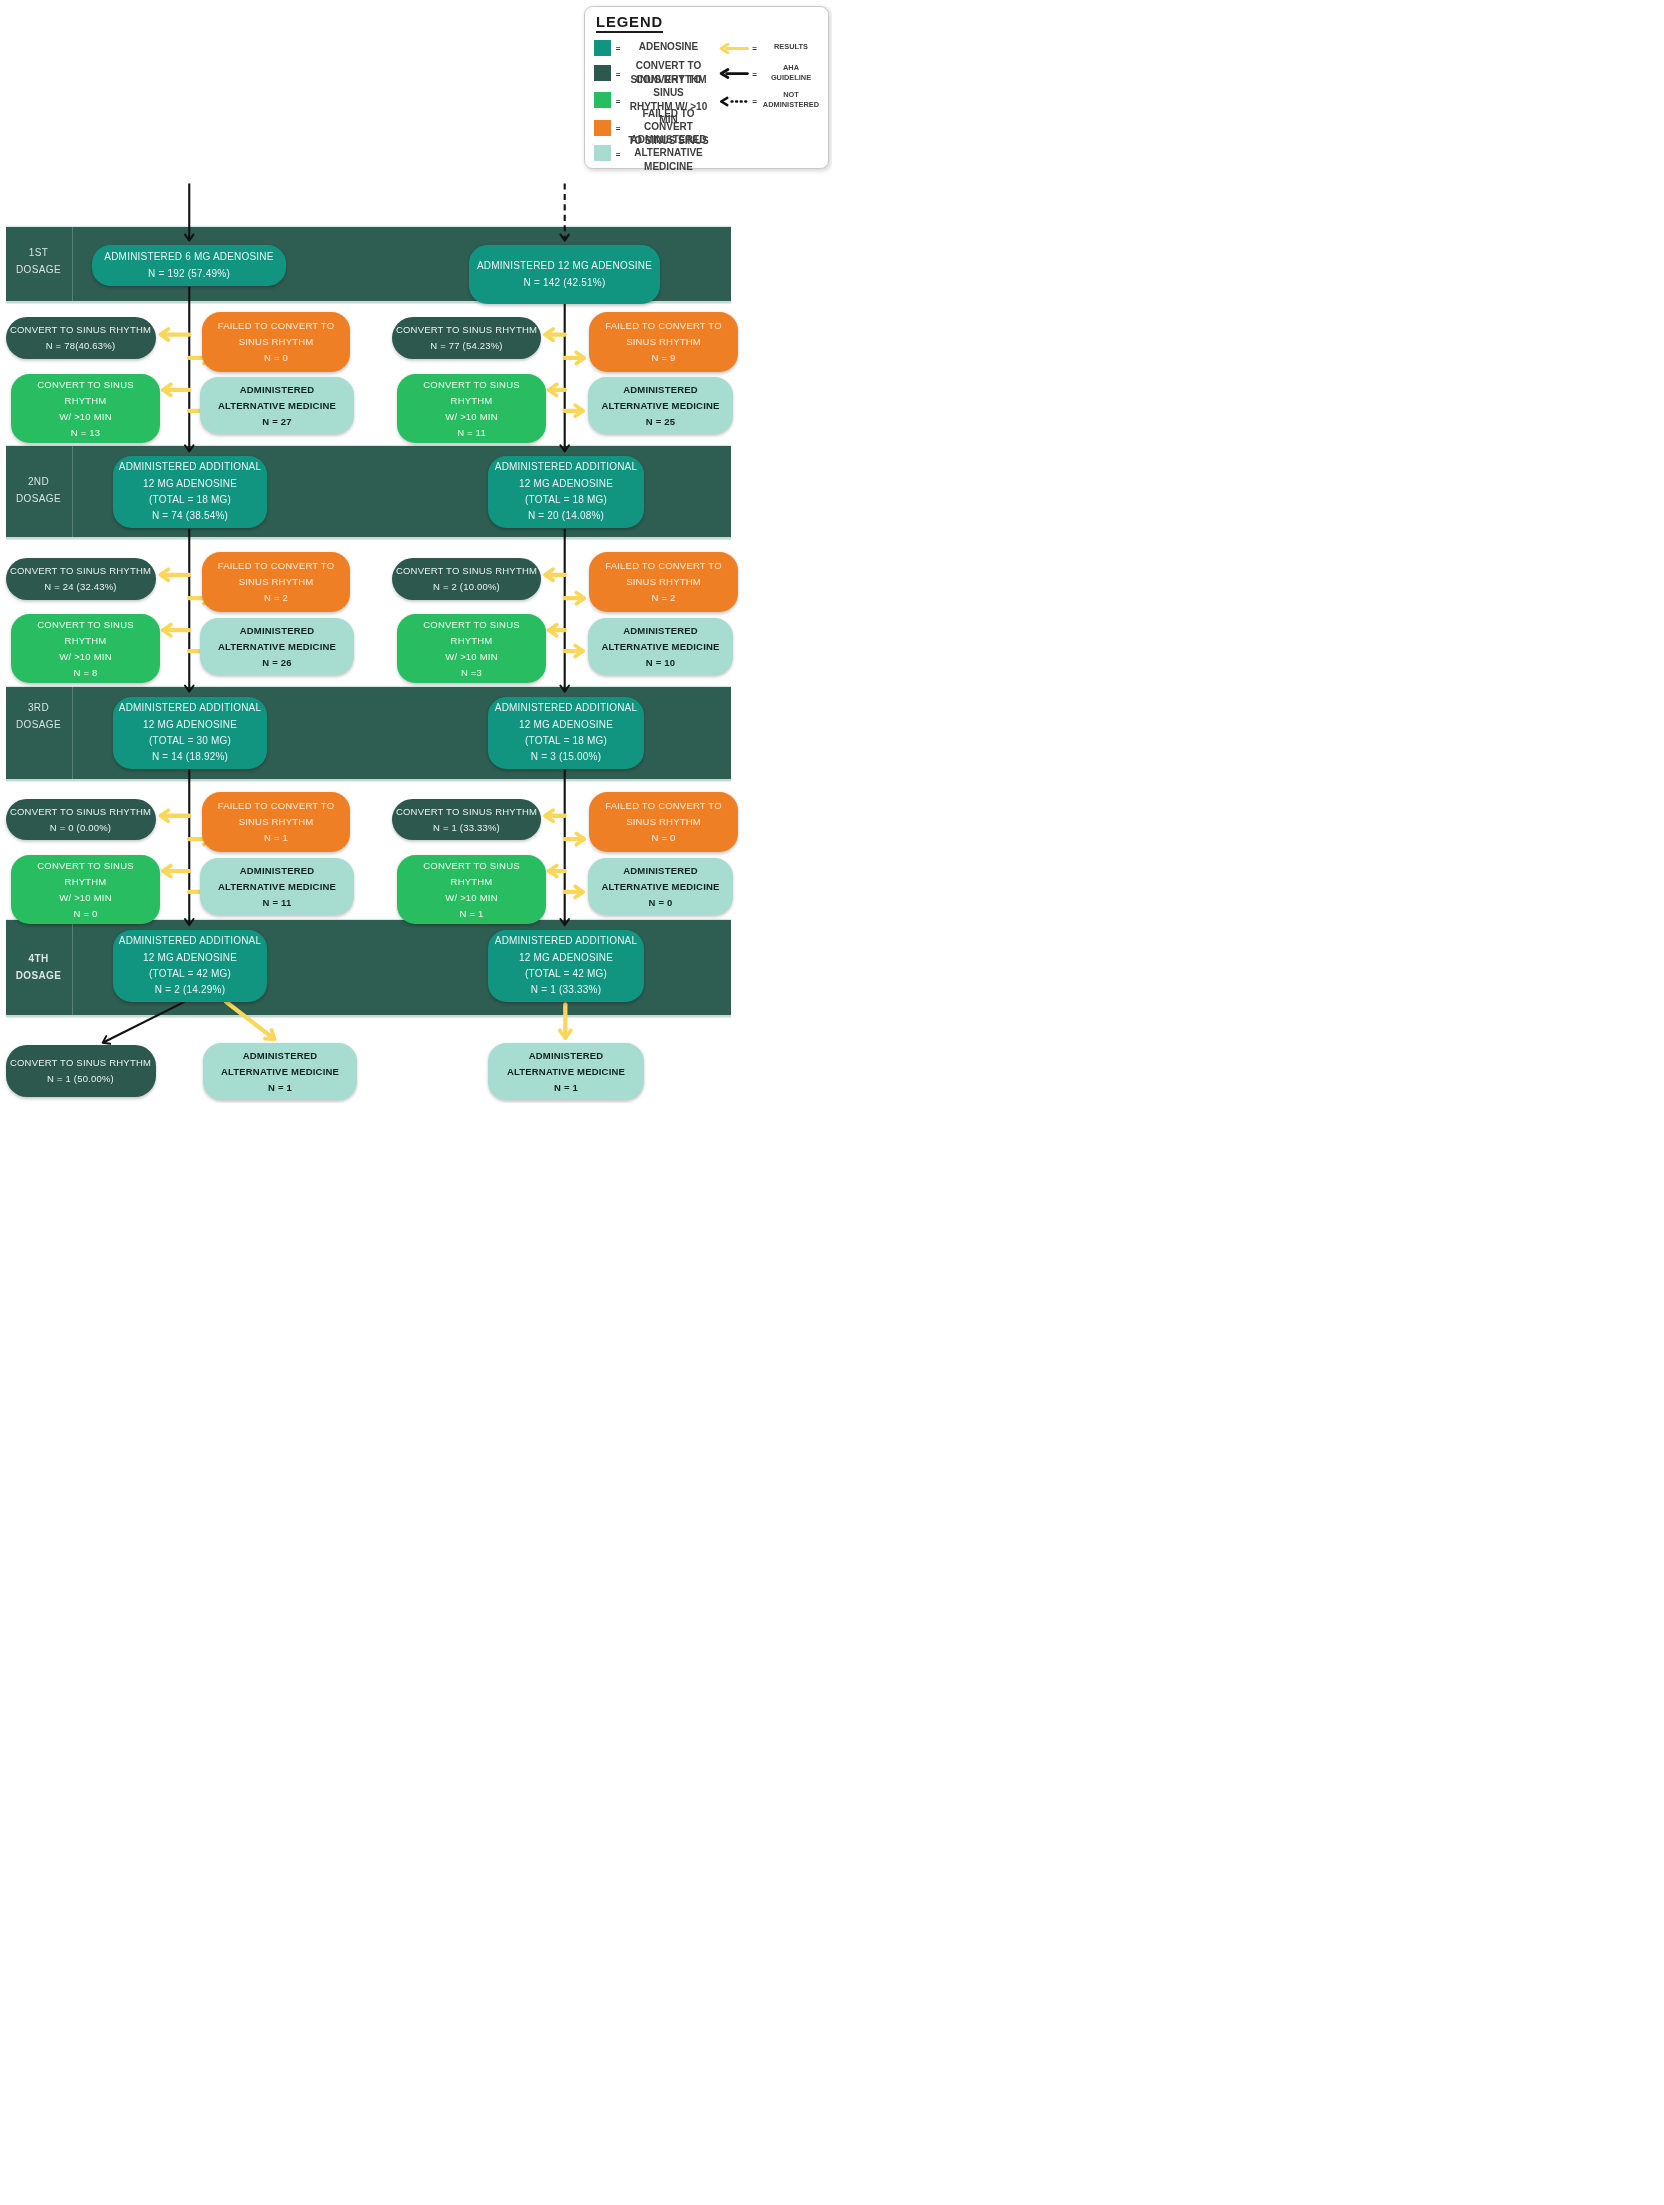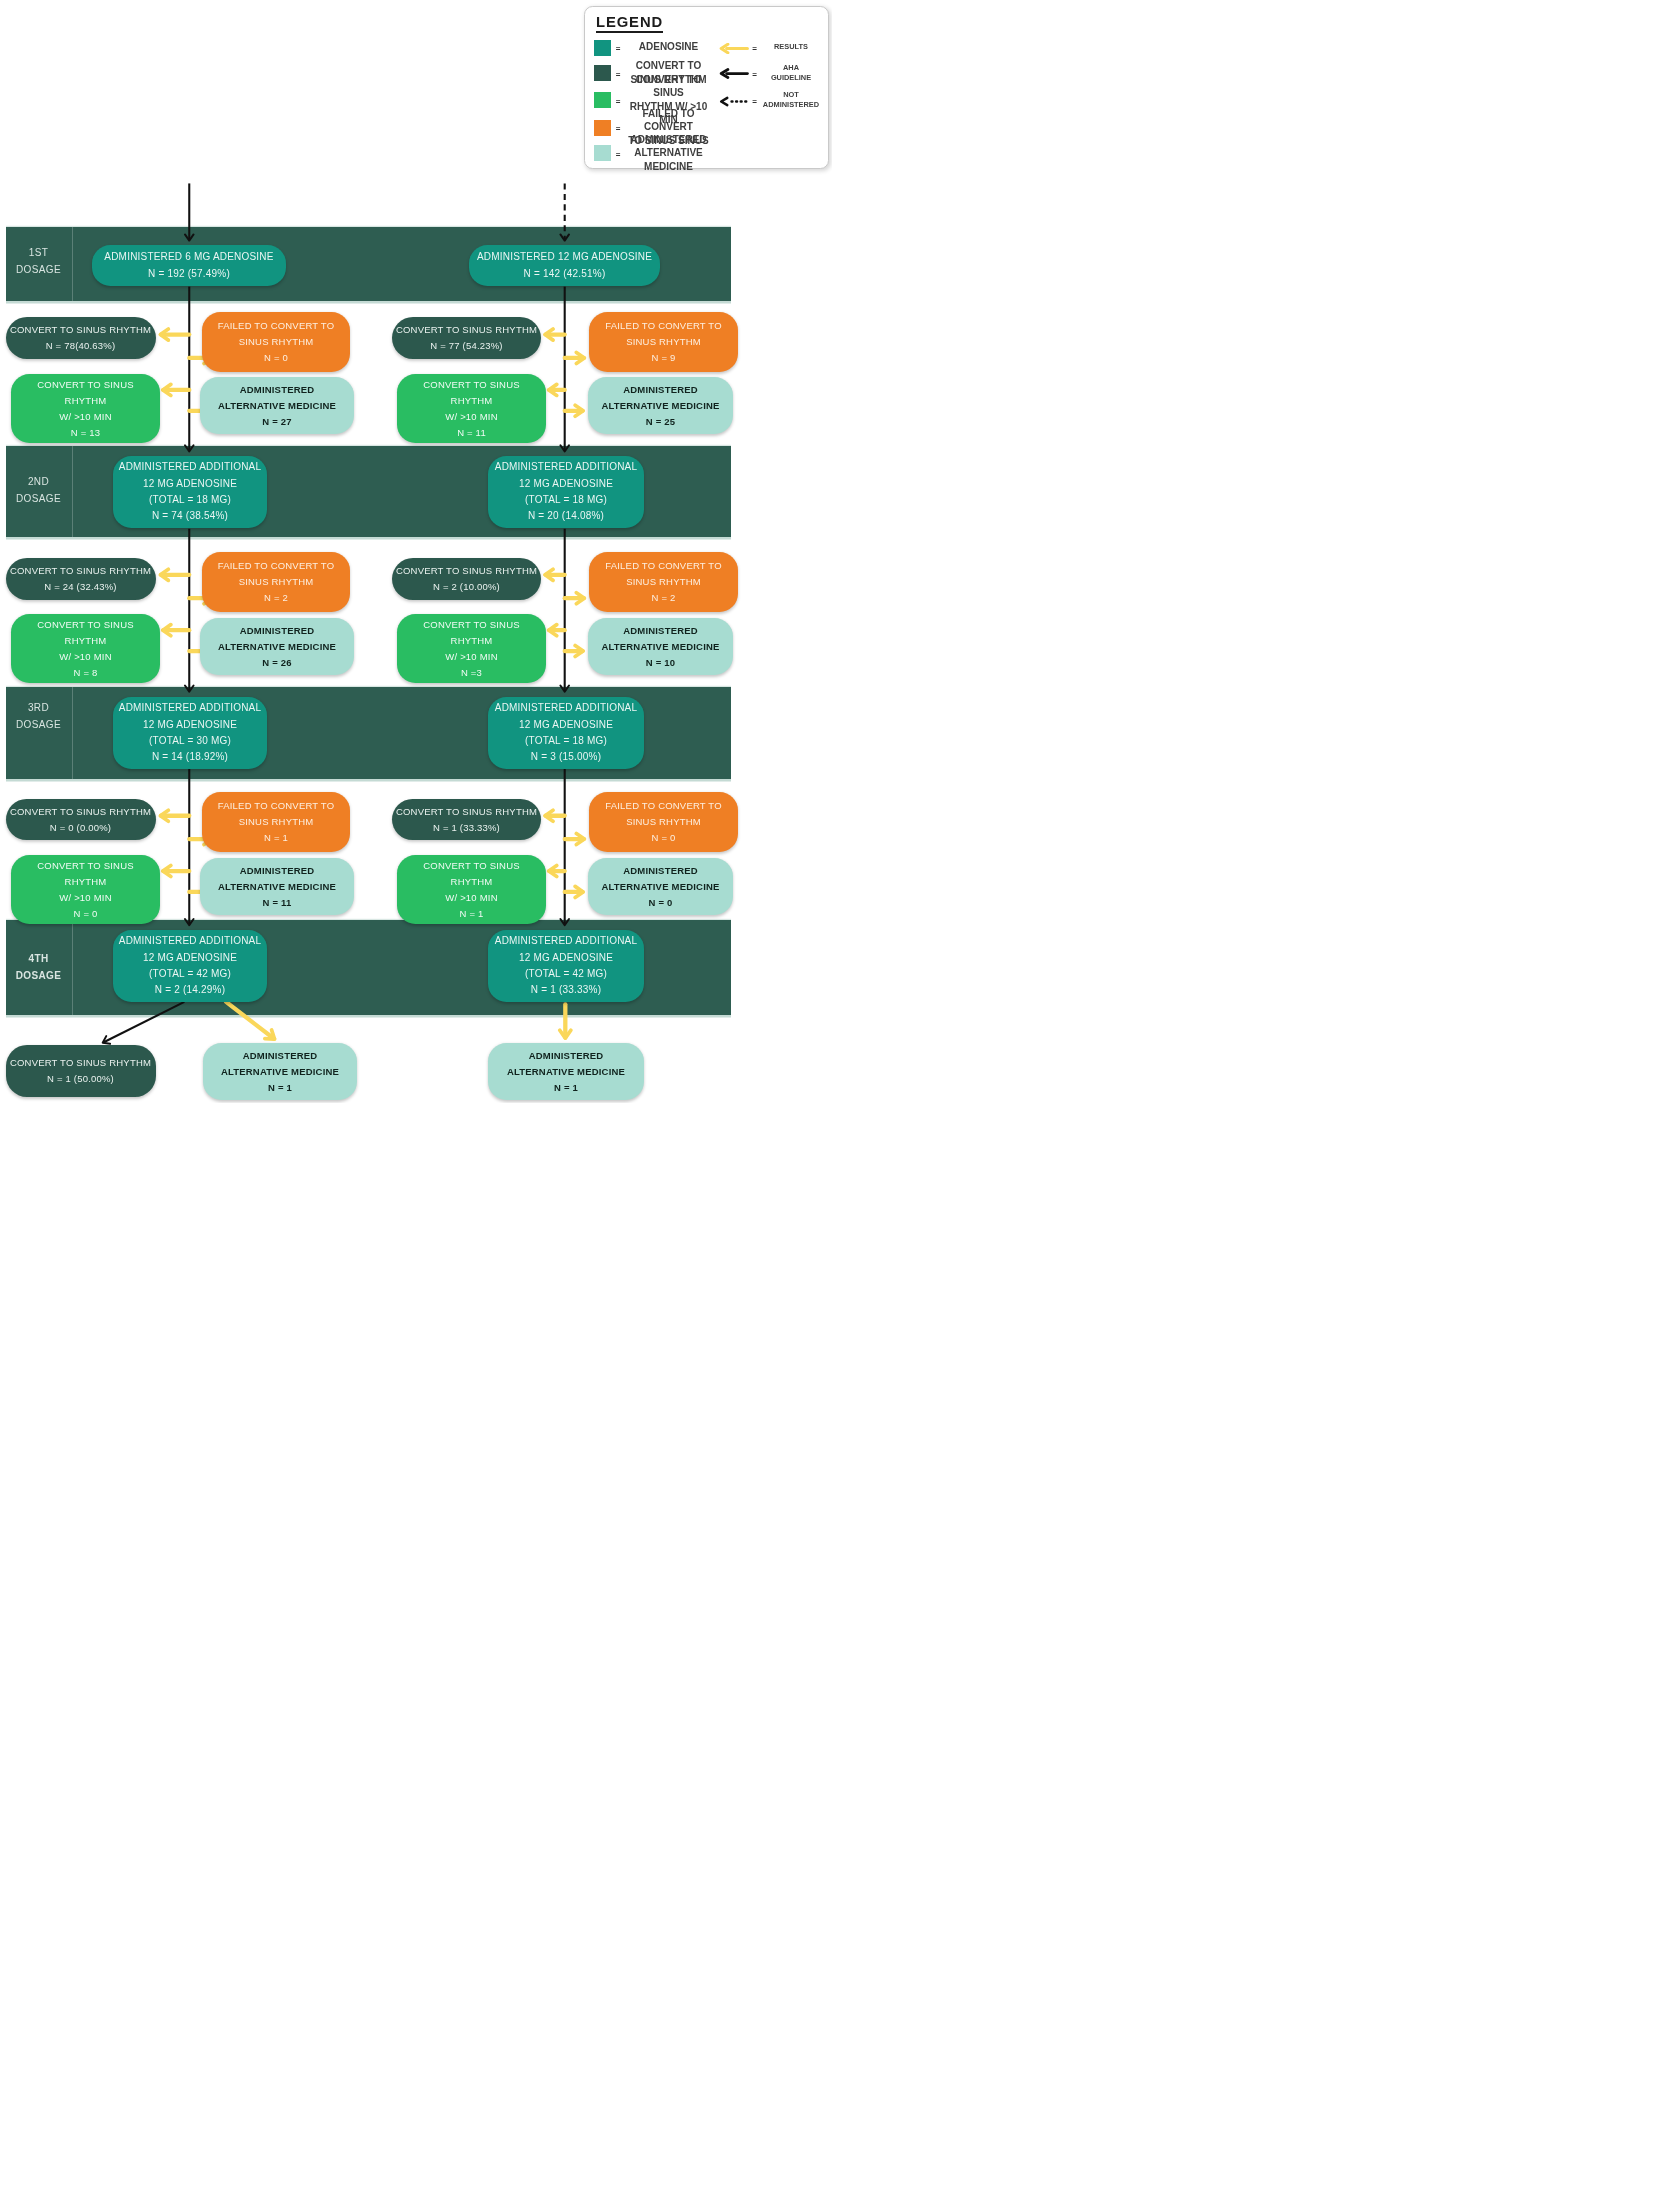--- a/index.html
+++ b/index.html
@@ -145,21 +145,21 @@
 
       <line x1="368" y1="1630" x2="446" y2="1690" marker-end="url(#yhead)"></line>
       <line x1="920" y1="1634" x2="920" y2="1688" marker-end="url(#yhead)"></line>
     </g>
   </svg>
 
   <div class="node-layer">
 
     <div class="box teal dose" style="left:92px;top:245px;width:194px;height:41px;">ADMINISTERED 6 MG ADENOSINE
 N = 192 (57.49%)</div>
-    <div class="box teal dose" style="left:469px;top:245px;width:191px;height:41px;">ADMINISTERED 12 MG ADENOSINE
+    <div class="box teal dose" style="left:469px;top:245px;width:191px;height:59px;">ADMINISTERED 12 MG ADENOSINE
 N = 142 (42.51%)</div>
 
     <div class="box darkbox result" style="left:5.5px;top:317px;width:150px;height:42px;">CONVERT TO SINUS RHYTHM
 N = 78(40.63%)</div>
     <div class="box orangebox result" style="left:202px;top:312px;width:148px;height:60px;">FAILED TO CONVERT TO
 SINUS RHYTHM
 N = 0</div>
     <div class="box greenbox result" style="left:11px;top:374px;width:149px;height:69px;">CONVERT TO SINUS
 RHYTHM
 W/ &gt;10 MIN

